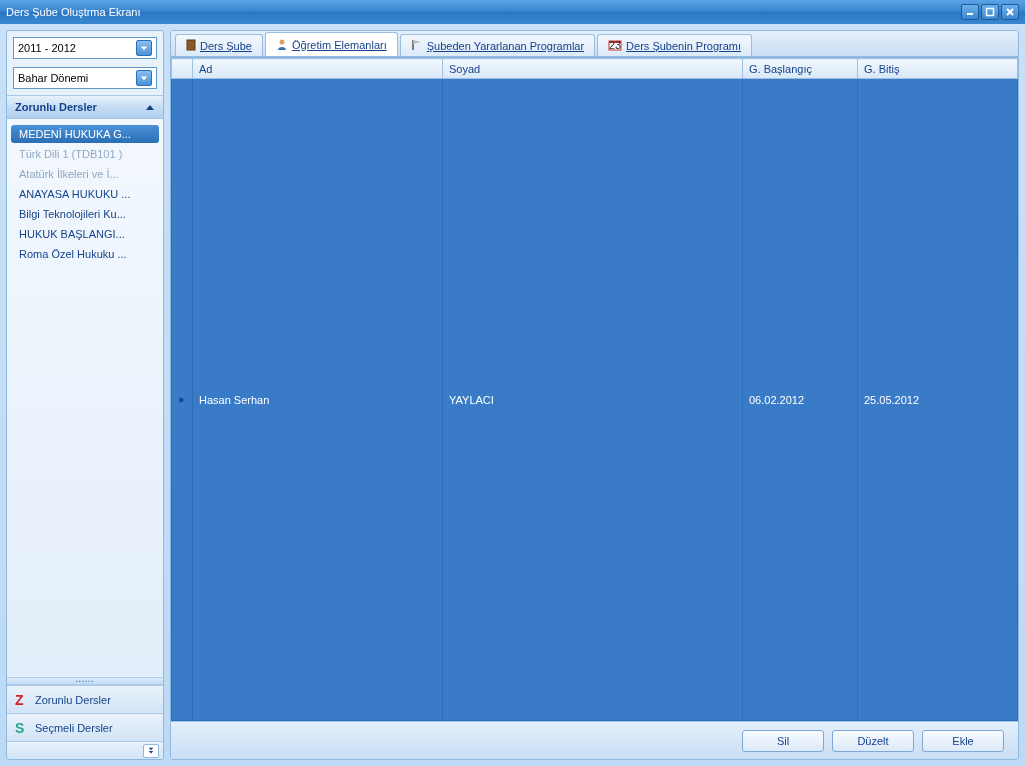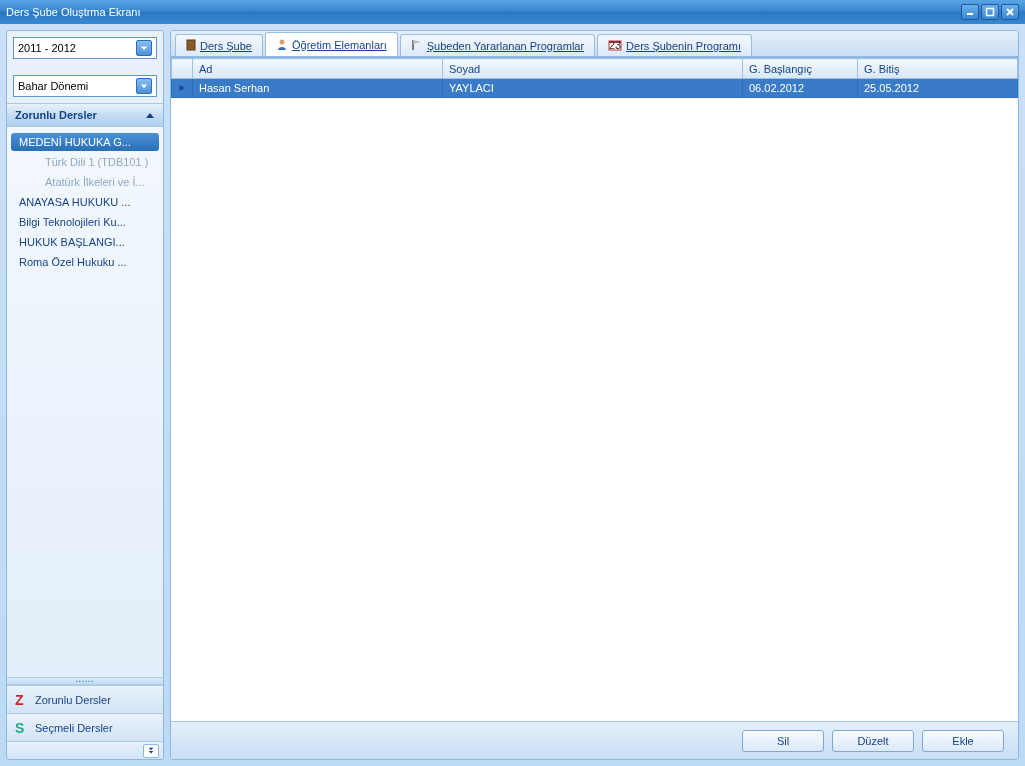--- a/index.html
+++ b/index.html
@@ -24,21 +24,21 @@
   display: flex; height: calc(100% - 24px); padding: 6px; gap: 6px;
   background: linear-gradient(to bottom,#c9e0f7,#bcdaf5);
 }
 
 
 .sidebar {
   width: 158px; display: flex; flex-direction: column;
   background: linear-gradient(to bottom,#e9f2fb,#d3e6f8);
   border: 1px solid #8db8e0; border-radius: 3px; overflow: hidden;
 }
-.top-selects { padding: 6px; display: flex; flex-direction: column; gap: 16px; }
+.top-selects { padding: 6px; display: flex; flex-direction: column; gap: 8px; }
 .combo {
   height: 22px; display: flex; align-items: center; background: #fff;
   border: 1px solid #5f97cf; padding: 0 4px; position: relative;
 }
 .combo span { flex: 1; }
 .combo-btn {
   width: 16px; height: 16px; background: linear-gradient(to bottom,#89bdf0,#4a92d8);
   border: 1px solid #2a6fb5; border-radius: 2px; display: flex; align-items: center; justify-content: center;
 }
 .combo-btn svg { width: 8px; height: 8px; }
@@ -48,21 +48,21 @@
   height: 24px; background: linear-gradient(to bottom,#e8f1fb,#c6ddf4,#b0cfee);
   border-top: 1px solid #a8c8e7; border-bottom: 1px solid #a8c8e7;
   display: flex; align-items: center; padding: 0 8px; color: #15428b; font-weight: bold;
 }
 .accordion-header .chev { margin-left: auto; transform: rotate(180deg); }
 .course-list { flex: 1; background: linear-gradient(to bottom,#f3f8fe,#e3eefa); overflow-y: auto; padding: 4px; }
 .course-item {
   padding: 3px 8px; margin: 2px 0; border-radius: 3px; color: #15428b; cursor: pointer;
   white-space: nowrap; overflow: hidden; text-overflow: ellipsis;
 }
-.course-item.disabled { color: #8ea8c2; margin-left: 26px; }
+.course-item.disabled { color: #8ea8c2; }
 .course-item.selected { background: linear-gradient(to bottom,#4a92d8,#2a6fb5); color: #fff; }
 .dots-bar { height: 8px; background: linear-gradient(to bottom,#dcebf9,#c3dbf3); border-top:1px solid #b0cfee; border-bottom:1px solid #b0cfee; text-align:center; color:#6a8fbb; font-size:6px; letter-spacing:1px; }
 
 .bottom-nav { }
 .nav-item {
   height: 28px; display: flex; align-items: center; gap: 6px; padding: 0 8px;
   background: linear-gradient(to bottom,#eaf2fb,#d1e4f6); border-top: 1px solid #a8c8e7;
   color: #15428b; cursor: pointer;
 }
 .nav-letter { font-weight: bold; font-size: 14px; width: 14px; }
@@ -89,21 +89,21 @@
 }
 .tab.active { background: #fff; height: 24px; }
 .sub-tabs-row {
   height: 24px; background: linear-gradient(to bottom,#dfeaf8,#c4d9f0);
   display: flex; align-items: center; padding-left: 6px; gap: 6px;
   border-bottom: 1px solid #8db8e0; color: #15428b;
 }
 .sub-tab { padding: 3px 8px; border-radius: 2px; cursor: pointer; }
 .sub-tab.plain { background: linear-gradient(to bottom,#f2f7fd,#e3edf9); border:1px solid #b3cfe9; }
 
-.grid-wrap { flex: 1; background: #fff; border-top: 1px solid #8db8e0; display: flex; flex-direction: column; }
+.grid-wrap { flex: 1; background: #fff; border-top: 1px solid #8db8e0; display: flex; flex-direction: row; }
 .grid {
   border-collapse: collapse; width: 100%;
 }
 .grid th {
   background: linear-gradient(to bottom,#f3f8fe,#d8e7f7);
   border: 1px solid #9ec1e3; padding: 3px 6px; text-align: left; color: #15428b; font-weight: normal;
   height: 20px;
 }
 .grid th.rowhdr { width: 18px; padding:0; }
 .grid td { border: 1px solid #9ec1e3; padding: 3px 6px; height: 18px; }

